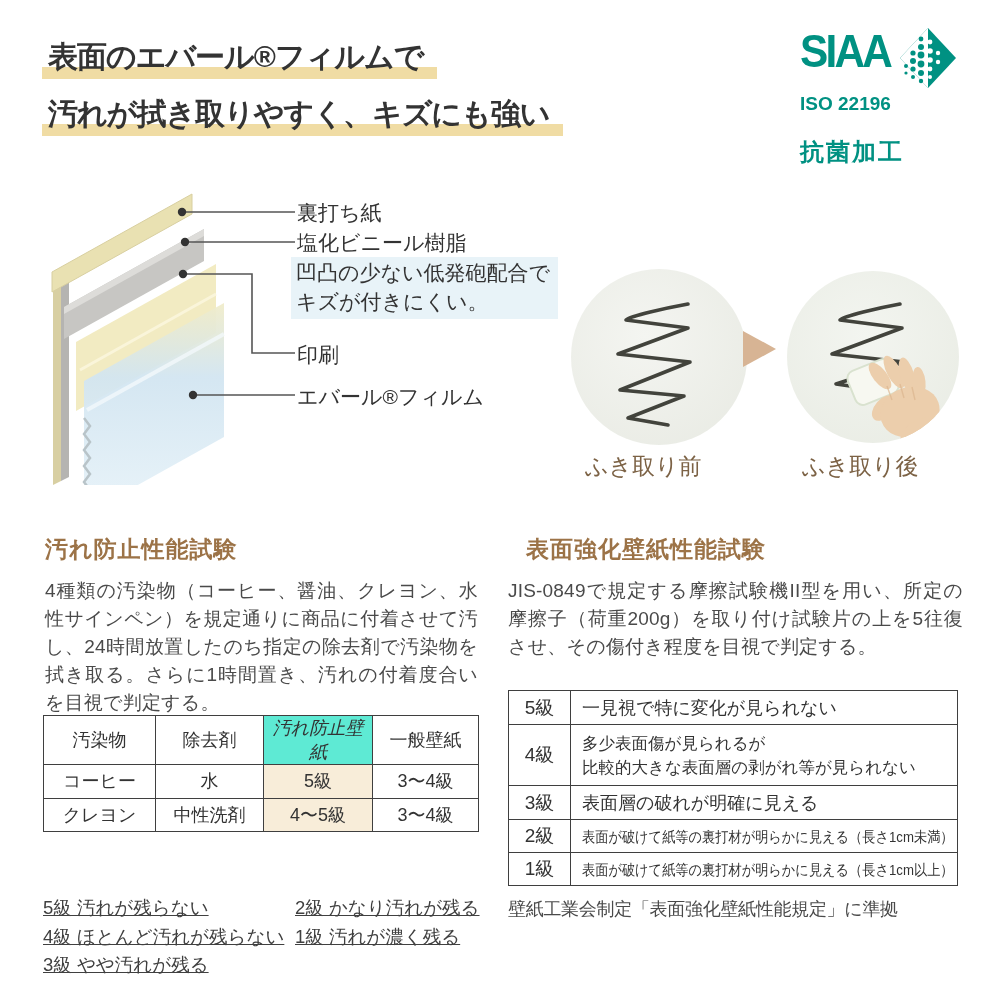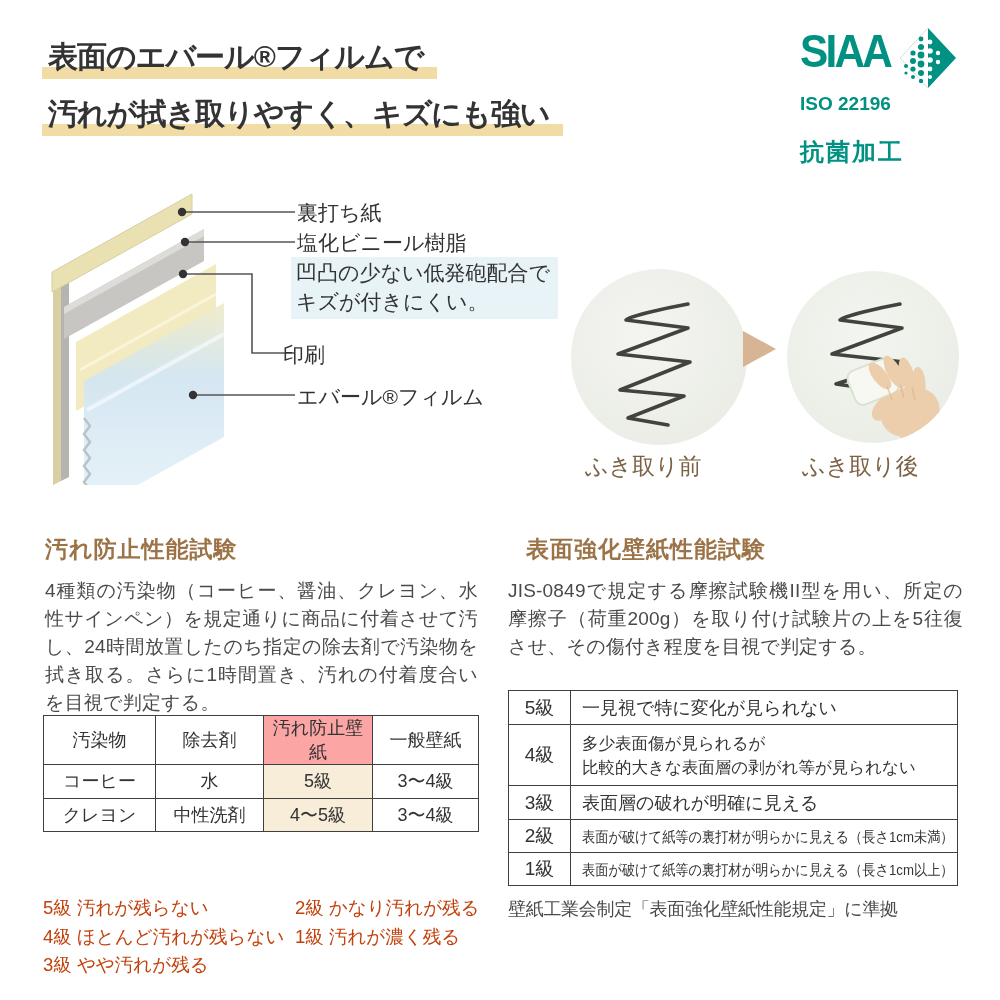--- a/index.html
+++ b/index.html
@@ -42,25 +42,25 @@
   
   .sec-heading { position:absolute; font-size:23px; font-weight:bold; color:#9c7347; letter-spacing:1px; }
   .sec-desc { position:absolute; font-size:19px; line-height:28px; color:#4a4a4a; text-align:justify; letter-spacing:0.2px; }
 
   table { border-collapse:collapse; table-layout:fixed; }
   td,th { border:1.6px solid #3f3f3f; text-align:center; padding:0; font-weight:normal; color:#333333; }
 
   .stain-table { left:43px; top:715px; width:435px; }
   .stain-table th, .stain-table td { height:33.6px; font-size:18px; }
   .stain-table .c0{width:112px;} .stain-table .c1{width:108px;} .stain-table .c2{width:109px;} .stain-table .c3{width:106px;}
-  .stain-table th.hl { background:#fca5a5; }
+  .stain-table th.hl { background:#5eead4;font-style:italic; }
   .stain-table td.hl { background:#f8edd9; }
   .stain-table .tight { font-size:16px; letter-spacing:-1.5px; }
 
-  .grade-notes { left:43px; top:894px; width:440px; font-size:18.5px; line-height:28.5px; color:#c2410c; display:flex; }
+  .grade-notes { left:43px; top:894px; width:440px; font-size:18.5px; line-height:28.5px; color:#404040; display:flex;text-decoration:underline; }
   .grade-notes .col-a { width:252px; }
 
   .surface-table { left:508px; top:690px; width:450px; }
   .surface-table td { font-size:18px; }
   .surface-table .g { width:62px; font-size:19px; }
   .surface-table .d { text-align:left; padding-left:11px; }
   .surface-table .r1 td { height:34px; }
   .surface-table .r2 td { height:61px; }
   .surface-table .r2 .d { font-size:16.5px; line-height:24px; white-space:pre-line; }
   .surface-table .r3 td { height:34px; }
@@ -146,21 +146,21 @@
     <circle cx="137" cy="27" r="4.2"></circle>
     <circle cx="140" cy="57" r="4.2"></circle>
     <circle cx="138" cy="89" r="4.2"></circle>
     <circle cx="148" cy="210" r="4.2"></circle>
   </g>
 </svg>
 <div class="layer-label" style="left:297px; top:199px;">裏打ち紙</div>
 <div class="layer-label" style="left:297px; top:229px;">塩化ビニール樹脂</div>
 <div class="note-box">凹凸の少ない低発砲配合で
 キズが付きにくい。</div>
-<div class="layer-label" style="left:283px; top:341px;">印刷</div>
+<div class="layer-label" style="left:297px; top:341px;">印刷</div>
 <div class="layer-label" style="left:297px; top:383px;">エバール®フィルム</div>
 
 <svg class="abs" style="left:570px; top:268px;" width="178" height="178" viewBox="0 0 178 178">
   <defs>
     <radialGradient id="circGrad1" cx="0.42" cy="0.38" r="0.75">
       <stop offset="0" stop-color="#f4f5f1"></stop>
         <stop offset="1" stop-color="#e9ebe4"></stop>
     </radialGradient>
   </defs>
   <circle cx="89" cy="89" r="88" fill="url(#circGrad1)"></circle>

